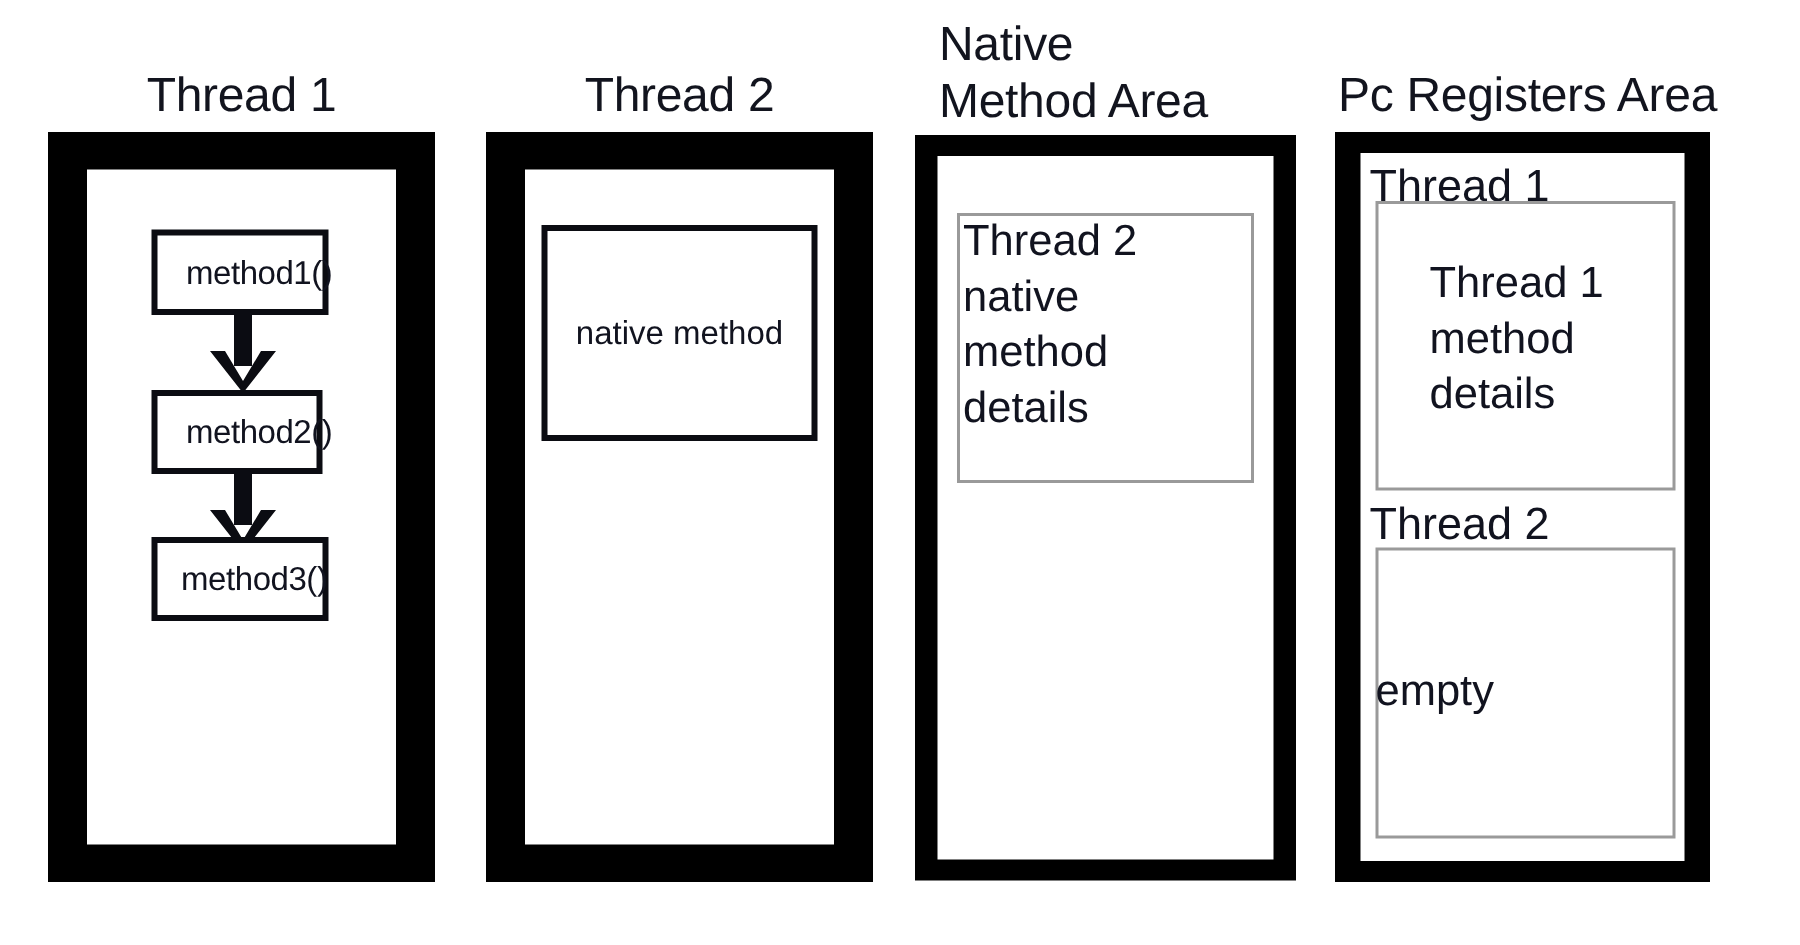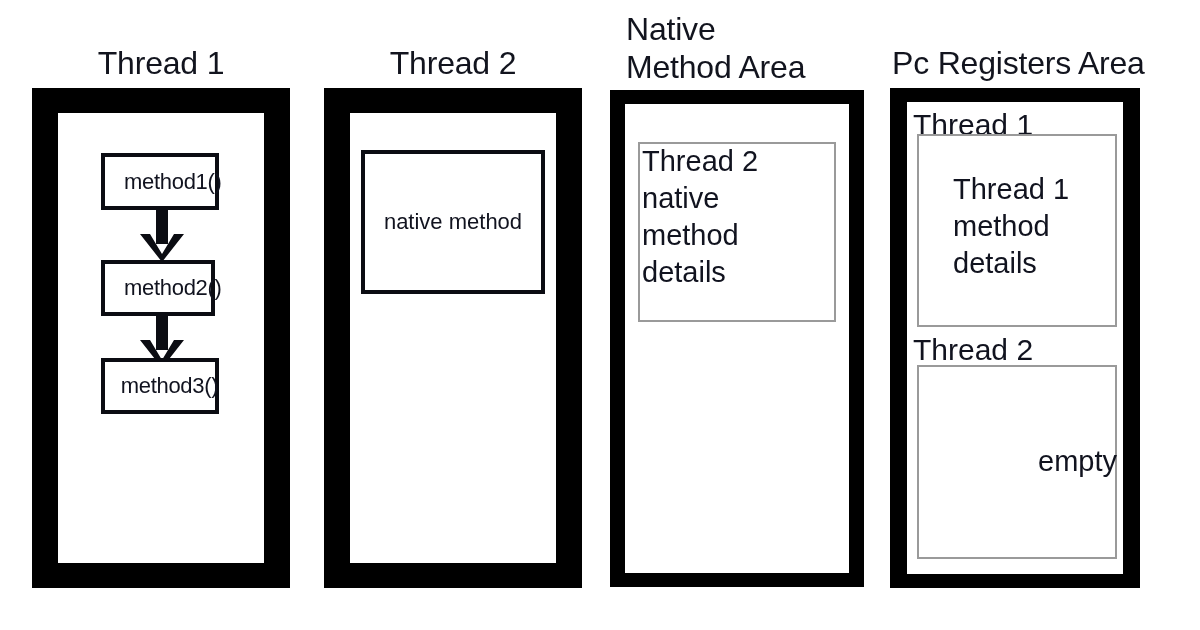--- a/index.html
+++ b/index.html
@@ -161,15 +161,15 @@
   <div class="abs reg-label" style="left:913px; top:108px;">Thread 1</div>
 
   <div class="abs grey-box" style="left:917px; top:134px; width:200px; height:193px;"></div>
   <div class="grey-box-text" style="left:953px; top:171px; width:160px; text-align:left;">Thread 1
 method
 details</div>
 
   <div class="abs reg-label" style="left:913px; top:333px;">Thread 2</div>
 
   <div class="abs grey-box" style="left:917px; top:365px; width:200px; height:194px;"></div>
-  <div class="grey-box-text" style="left:917px; top:443px; width:200px; text-align:right;">empty</div>
+  <div class="grey-box-text" style="left:917px; top:443px; width:200px; text-align:left;">empty</div>
 
 </div>
 
 </body></html>

